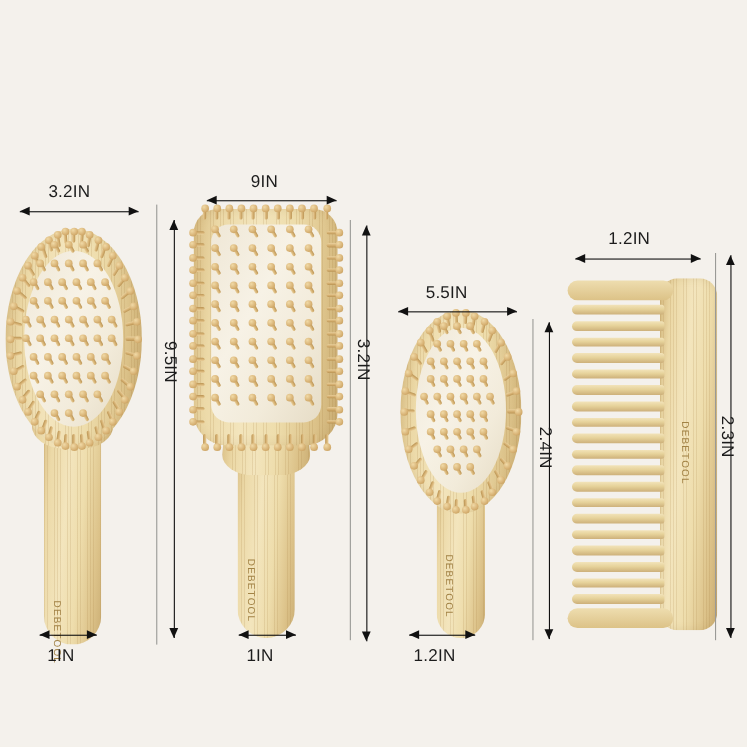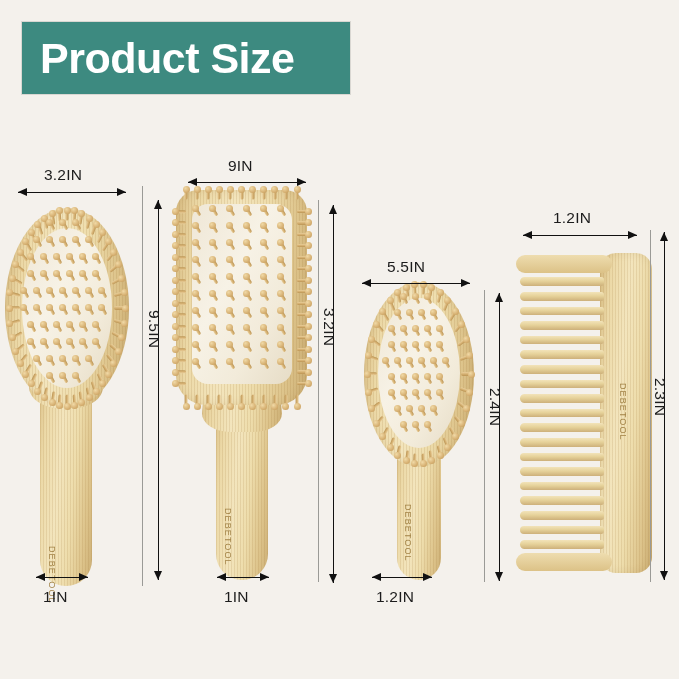--- a/index.html
+++ b/index.html
@@ -155,23 +155,20 @@
     font-family:"Liberation Sans","DejaVu Sans",sans-serif;
     white-space:nowrap;opacity:.92;
     transform-origin:left top;
   }
 </style>
 </head>
 <body>
 
 <div id="stage">
 
-  <div class="title-banner">
-    <span class="title-text">Product Size</span>
-  </div>
 
   <div class="p1">
     <div class="handle bamboo"></div>
     <div class="handle-flare bamboo"></div>
     <div class="head bamboo">
       <div class="padarea pad"></div>
       <div id="p1pins">
           <div class="pin" style="width: 11px; height: 3.2px; left: 109px; top: 98.4px; transform: rotate(0deg); transform-origin: 0px 50%; background: linear-gradient(rgb(233, 207, 156) 0%, rgb(214, 178, 116) 50%, rgb(187, 148, 84) 100%);"></div>
           <div class="pin-head" style="left: 116.5px; top: 96.5px;"></div>
           <div class="pin" style="width: 11px; height: 3.2px; left: 108.522px; top: 110.781px; transform: rotate(14.9034deg); transform-origin: 0px 50%; background: linear-gradient(rgb(233, 207, 156) 0%, rgb(214, 178, 116) 50%, rgb(187, 148, 84) 100%);"></div>

